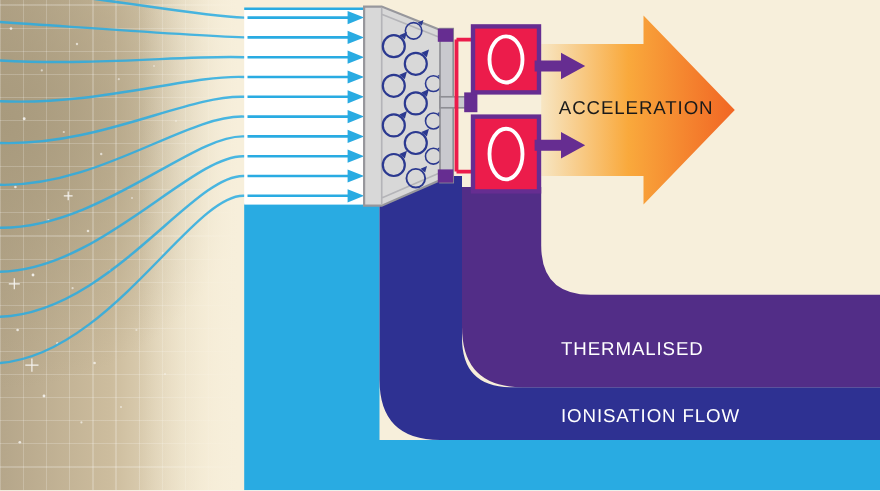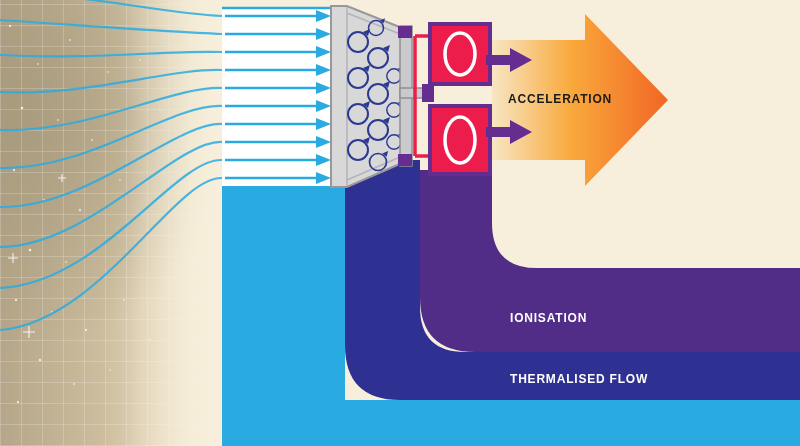--- a/index.html
+++ b/index.html
@@ -15,21 +15,21 @@
     background:
       linear-gradient(90deg, rgba(247,239,219,0) 55%, #f7efdb 96%),
       repeating-linear-gradient(0deg, rgba(255,255,255,.20) 0 1px, rgba(255,255,255,0) 1px 21px),
       repeating-linear-gradient(90deg, rgba(255,255,255,.20) 0 1px, rgba(255,255,255,0) 1px 21px),
       radial-gradient(circle at 0% 25%, #a89a7d 0%, rgba(168,154,125,0) 60%),
       linear-gradient(90deg, #b5a68a 0%, #cdbd9e 45%, #f2e8cf 85%, #f7efdb 100%);
   }
   svg.diagram{position:absolute;left:0;top:0;}
   .label{
     position:absolute;
-    font-weight:bold;font-size:12px;line-height:14px;
+    font-weight:normal;font-size:17px;line-height:14px;
     letter-spacing:.8px;color:#ffffff;white-space:nowrap;
   }
   .label.dark{color:#1a1a1a;}
 </style>
 </head>
 <body>
 
 <div class="canvas">
 
   <div class="starfield"></div>
@@ -134,15 +134,15 @@
 
     <rect x="428" y="104" width="64" height="72" fill="#662d91"></rect>
     <rect x="432" y="108" width="56" height="64" fill="#ec1c4b"></rect>
     <ellipse cx="460" cy="140" rx="15" ry="23" fill="none" stroke="#ffffff" stroke-width="3.5"></ellipse>
 
     <path d="M486,55 H510 V48 L532,60 L510,72 V65 H486 Z" fill="#662d91"></path>
     <path d="M486,127 H510 V120 L532,132 L510,144 V137 H486 Z" fill="#662d91"></path>
   </svg>
 
   <div class="label dark" style="left:508px;top:92px;">ACCELERATION</div>
-  <div class="label" style="left:510px;top:311px;">IONISATION</div>
-  <div class="label" style="left:510px;top:372px;">THERMALISED FLOW</div>
+  <div class="label" style="left:510px;top:311px;">THERMALISED</div>
+  <div class="label" style="left:510px;top:372px;">IONISATION FLOW</div>
 </div>
 
 </body></html>

